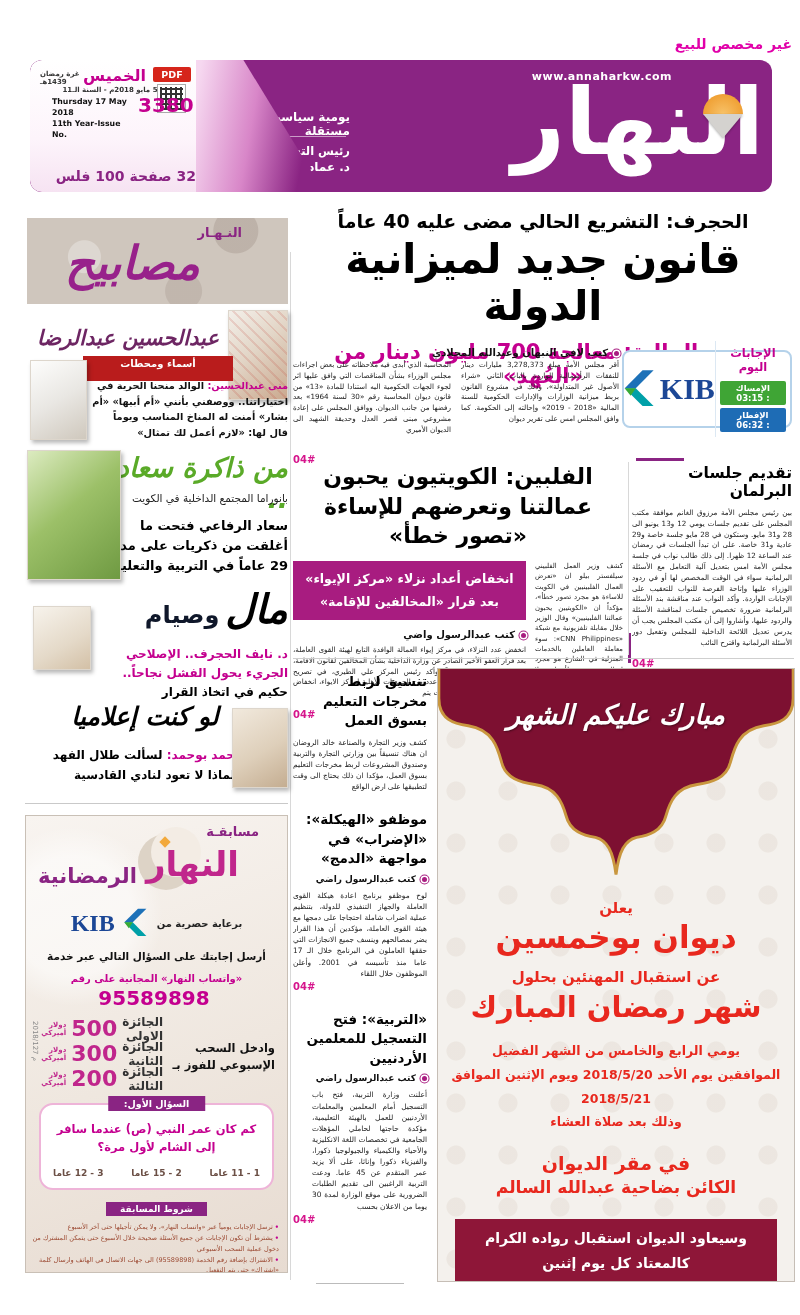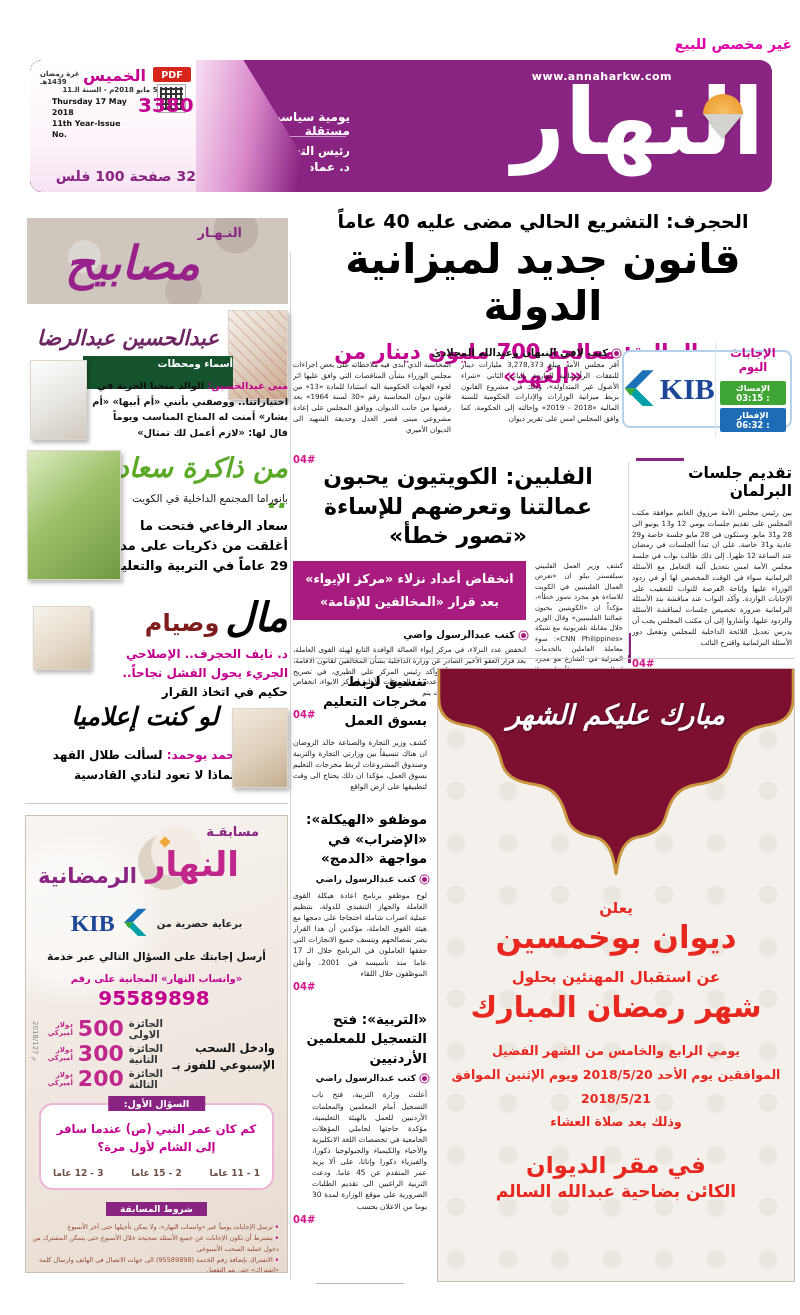--- a/index.html
+++ b/index.html
@@ -85,58 +85,58 @@
   .vline1 { left:290px; top:252px; width:1px; height:1028px; background:#d8d8d8; }
   .vline2 { left:628px; top:462px; width:1px; height:193px; background:#d8d8d8; }
   .hline1 { left:293px; top:658px; width:501px; height:1px; background:#cfcfcf; }
   .left-divider { left:25px; top:803px; width:263px; height:1px; background:#c9c9c9; }
   .short-hr { left:316px; top:1283px; width:88px; height:1px; background:#bbb; }
 
   
   .mid-col { left:293px; top:672px; width:134px; }
   .mid-headline { font-size:13.5px; font-weight:bold; color:#000; text-align:right; line-height:1.45; }
   .mid-col .bodytext { margin-top:6px; font-size:7.4px; }
-  .mh1 { max-height:88px; overflow:hidden; }
+  .mh1 { max-height:88px; overflow:hidden;font-family:Liberation Serif, serif; }
   .mh2 { max-height:128px; overflow:hidden; }
   .mh3 { max-height:140px; overflow:hidden;margin-left:19px; }
   .mid-art { margin-top:18px; }
   .mid-col .byline { margin:5px 0 0; font-size:9px; }
 
   
   .diwan-ad { left:437px; top:668px; width:358px; height:614px; border:1px solid #c6beb6; background-color:#f4f1ed;
     background-image:radial-gradient(circle at 18px 18px, rgba(185,165,145,.14) 9px, transparent 10px); background-size:52px 52px; overflow:hidden; }
   .ornament { display:block; }
   .calligraphy { position:absolute; left:0; right:0; top:30px; text-align:center; color:#fff; font-size:27px; font-weight:bold; font-style:italic; text-shadow:1px 1px 2px rgba(0,0,0,.4); }
   .diwan-text { text-align:center; color:#e8281e; margin-top:0; }
   .dw-announce { font-size:15px; font-weight:bold; }
   .dw-name { font-size:31px; font-weight:bold; margin-top:2px; }
   .dw-about { font-size:15px; margin-top:13px; font-weight:bold; }
   .dw-month { font-size:29px; font-weight:bold; margin-top:4px; }
   .dw-days { font-size:12.5px; font-weight:bold; line-height:1.9; margin-top:15px; }
-  .dw-venue1 { font-size:23px; font-weight:bold; margin-top:18px; }
+  .dw-venue1 { font-size:19px; font-weight:bold; margin-top:18px; }
   .dw-venue2 { font-size:17px; font-weight:bold; margin-top:3px; }
   .diwan-footer { margin:22px auto 0; width:322px; background:#8e1638; color:#fff; font-size:14px; font-weight:bold; text-align:center; line-height:1.75; padding:7px 4px; }
 
   
   .masabih-header { left:27px; top:218px; width:261px; height:86px; background:#cfc6bd; overflow:hidden;
     background-image:radial-gradient(circle at 22% 45%, rgba(255,255,255,.30) 0 16px, transparent 17px),
                      radial-gradient(circle at 80% 15%, rgba(120,100,90,.20) 0 22px, transparent 23px),
                      radial-gradient(circle at 60% 85%, rgba(120,100,90,.16) 0 18px, transparent 19px); }
   .m-brand { position:absolute; right:46px; top:7px; color:#8a2483; font-size:13px; font-weight:bold; }
   .m-title { position:absolute; left:20px; right:70px; top:22px; text-align:center; color:#98218b; font-size:46px; font-weight:bold; font-style:italic; line-height:1; }
   .f1-title { left:30px; top:326px; width:196px; color:#6d2663; font-size:21px; font-weight:bold; font-style:italic; text-align:center; }
-  .f1-banner { left:83px; top:356px; width:150px; height:33px; background:#14532d; color:#fff; font-size:10px; font-weight:bold; line-height:15px; }
+  .f1-banner { left:83px; top:356px; width:150px; height:25px; background:#b91c1c; color:#fff; font-size:10px; font-weight:bold; line-height:15px; text-align:center; }
   .f1-quote { left:92px; top:378px; width:196px; font-size:9.8px; font-weight:bold; line-height:1.6; text-align:right; color:#111; }
   .name-mag { color:#c4008f; }
   .f2-title { left:100px; top:452px; width:188px; color:#5aaa28; font-size:27px; font-weight:bold; font-style:italic; text-align:right; }
   .f2-sub { left:95px; top:492px; width:193px; font-size:10.5px; color:#222; text-align:right; }
   .f2-text { left:95px; top:516px; width:193px; font-size:13px; font-weight:bold; line-height:1.55; text-align:right; color:#000; }
   .f3-titles { left:140px; top:586px; width:148px; display:flex; align-items:baseline; gap:6px; justify-content:flex-start; }
-  .f3-black { font-size:40px; font-weight:bold; font-style:italic; color:#000;margin-top:8px; }
-  .f3-mag { font-size:24px; font-weight:bold; color:#7f1d1d; }
+  .f3-black { font-size:40px; font-weight:bold; font-style:italic; color:#000; }
+  .f3-mag { font-size:24px; font-weight:bold; color:#0f172a; }
   .f3-lines { left:95px; top:645px; width:193px; text-align:right; line-height:1.6; font-size:12px; font-weight:bold; }
   .f3-lines .l12 { color:#c4008f; }
   .f3-lines .l3 { color:#000; }
   .f4-title { left:55px; top:702px; width:180px; font-size:25px; font-weight:bold; font-style:italic; color:#000; text-align:center; }
   .f4-lines { left:50px; top:746px; width:185px; text-align:right; font-size:12px; font-weight:bold; line-height:1.65; color:#000; }
 
   .photo { position:absolute; border:1px solid #ddd6cc; box-shadow:2px 3px 4px rgba(0,0,0,.28); }
   .photo-man1 { left:228px; top:310px; width:60px; height:90px;
     background-image:repeating-linear-gradient(45deg, rgba(190,60,50,.16) 0 2px, transparent 2px 8px), linear-gradient(140deg,#f3efe9 0%,#e2d5c6 45%,#caa98f 100%); }
   .photo-woman1 { left:30px; top:360px; width:57px; height:80px; background:linear-gradient(150deg,#fdfdfc 0%,#e9e7e3 50%,#cfc8bd 100%); }
@@ -157,21 +157,21 @@
   .c-sponsor { display:flex; justify-content:center; align-items:center; gap:8px; margin-top:10px; }
   .c-sponsor-label { font-size:10px; font-weight:bold; color:#222; }
   .c-inst1 { text-align:center; font-size:10.5px; font-weight:bold; color:#111; margin-top:12px; }
   .c-inst2row { text-align:center; margin-top:5px; color:#c4008f; }
   .c-inst2 { font-size:10px; font-weight:bold; }
   .c-phone { font-size:20px; font-weight:bold; direction:ltr; display:inline-block; margin-right:5px; }
   .c-prizes-row { display:flex; margin-top:6px; padding:0 12px; }
   .draw-text { width:116px; font-size:11.5px; font-weight:bold; color:#111; text-align:right; padding-top:24px; line-height:1.5; }
   .prizes { flex:1; }
   .prize { display:flex; align-items:center; gap:5px; height:25px; }
-  .p-label { font-size:10px; font-weight:bold; color:#333; width:44px; text-align:left; }
+  .p-label { font-size:12px; font-weight:bold; color:#333; width:44px; text-align:right; }
   .p-amount { font-size:22px; font-weight:bold; color:#c0268c; direction:ltr; }
   .p-cur { font-size:7px; font-weight:bold; color:#c0268c; }
   .c-sideref { position:absolute; left:5px; top:205px; writing-mode:vertical-rl; font-size:7px; color:#888; direction:ltr; }
   .q-box { margin:12px 13px 0; background:#fff; border:2px solid #eeb4d8; border-radius:14px; position:relative; padding:15px 8px 10px; }
   .q-banner { position:absolute; top:-9px; left:50%; transform:translateX(-50%); background:#8a2483; color:#fff; font-size:9.5px; font-weight:bold; padding:2px 16px; white-space:nowrap; }
   .q-text { color:#c4008f; font-size:11.5px; font-weight:bold; text-align:center; line-height:1.6; }
   .q-options { display:flex; justify-content:space-between; margin-top:11px; padding:0 4px; font-size:9px; font-weight:bold; color:#6b4f45; }
   .c-rules-banner { width:max-content; margin:12px auto 0; background:#8a2483; color:#fff; font-size:9px; font-weight:bold; padding:2px 14px; }
   .c-rules { margin:6px 8px 0 6px; text-align:right; font-size:6.5px; color:#9c4a33; line-height:1.6; max-height:90px; overflow:hidden; }
   .c-rules p { margin-bottom:1px; }
@@ -307,20 +307,24 @@
       <div class="dw-name">ديوان بوخمسين</div>
       <div class="dw-about">عن استقبال المهنئين بحلول</div>
       <div class="dw-month">شهر رمضان المبارك</div>
       <div class="dw-days">
         <div>يومي الرابع والخامس من الشهر الفضيل</div>
         <div>الموافقين يوم الأحد 2018/5/20 ويوم الإثنين الموافق 2018/5/21</div>
         <div>وذلك بعد صلاة العشاء</div>
       </div>
       <div class="dw-venue1">في مقر الديوان</div>
       <div class="dw-venue2">الكائن بضاحية عبدالله السالم</div>
+      <div class="diwan-footer">
+        <div>وسيعاود الديوان استقبال رواده الكرام</div>
+        <div>كالمعتاد كل يوم إثنين</div>
+      </div>
     </div>
   </div>
 
   <div class="abs masabih-header">
     <div class="m-brand">النـهـار</div>
     <div class="m-title">مصابيح</div>
   </div>
 
   <div class="abs f1-title">عبدالحسين عبدالرضا . . .</div>
   <div class="abs photo photo-man1"></div>

